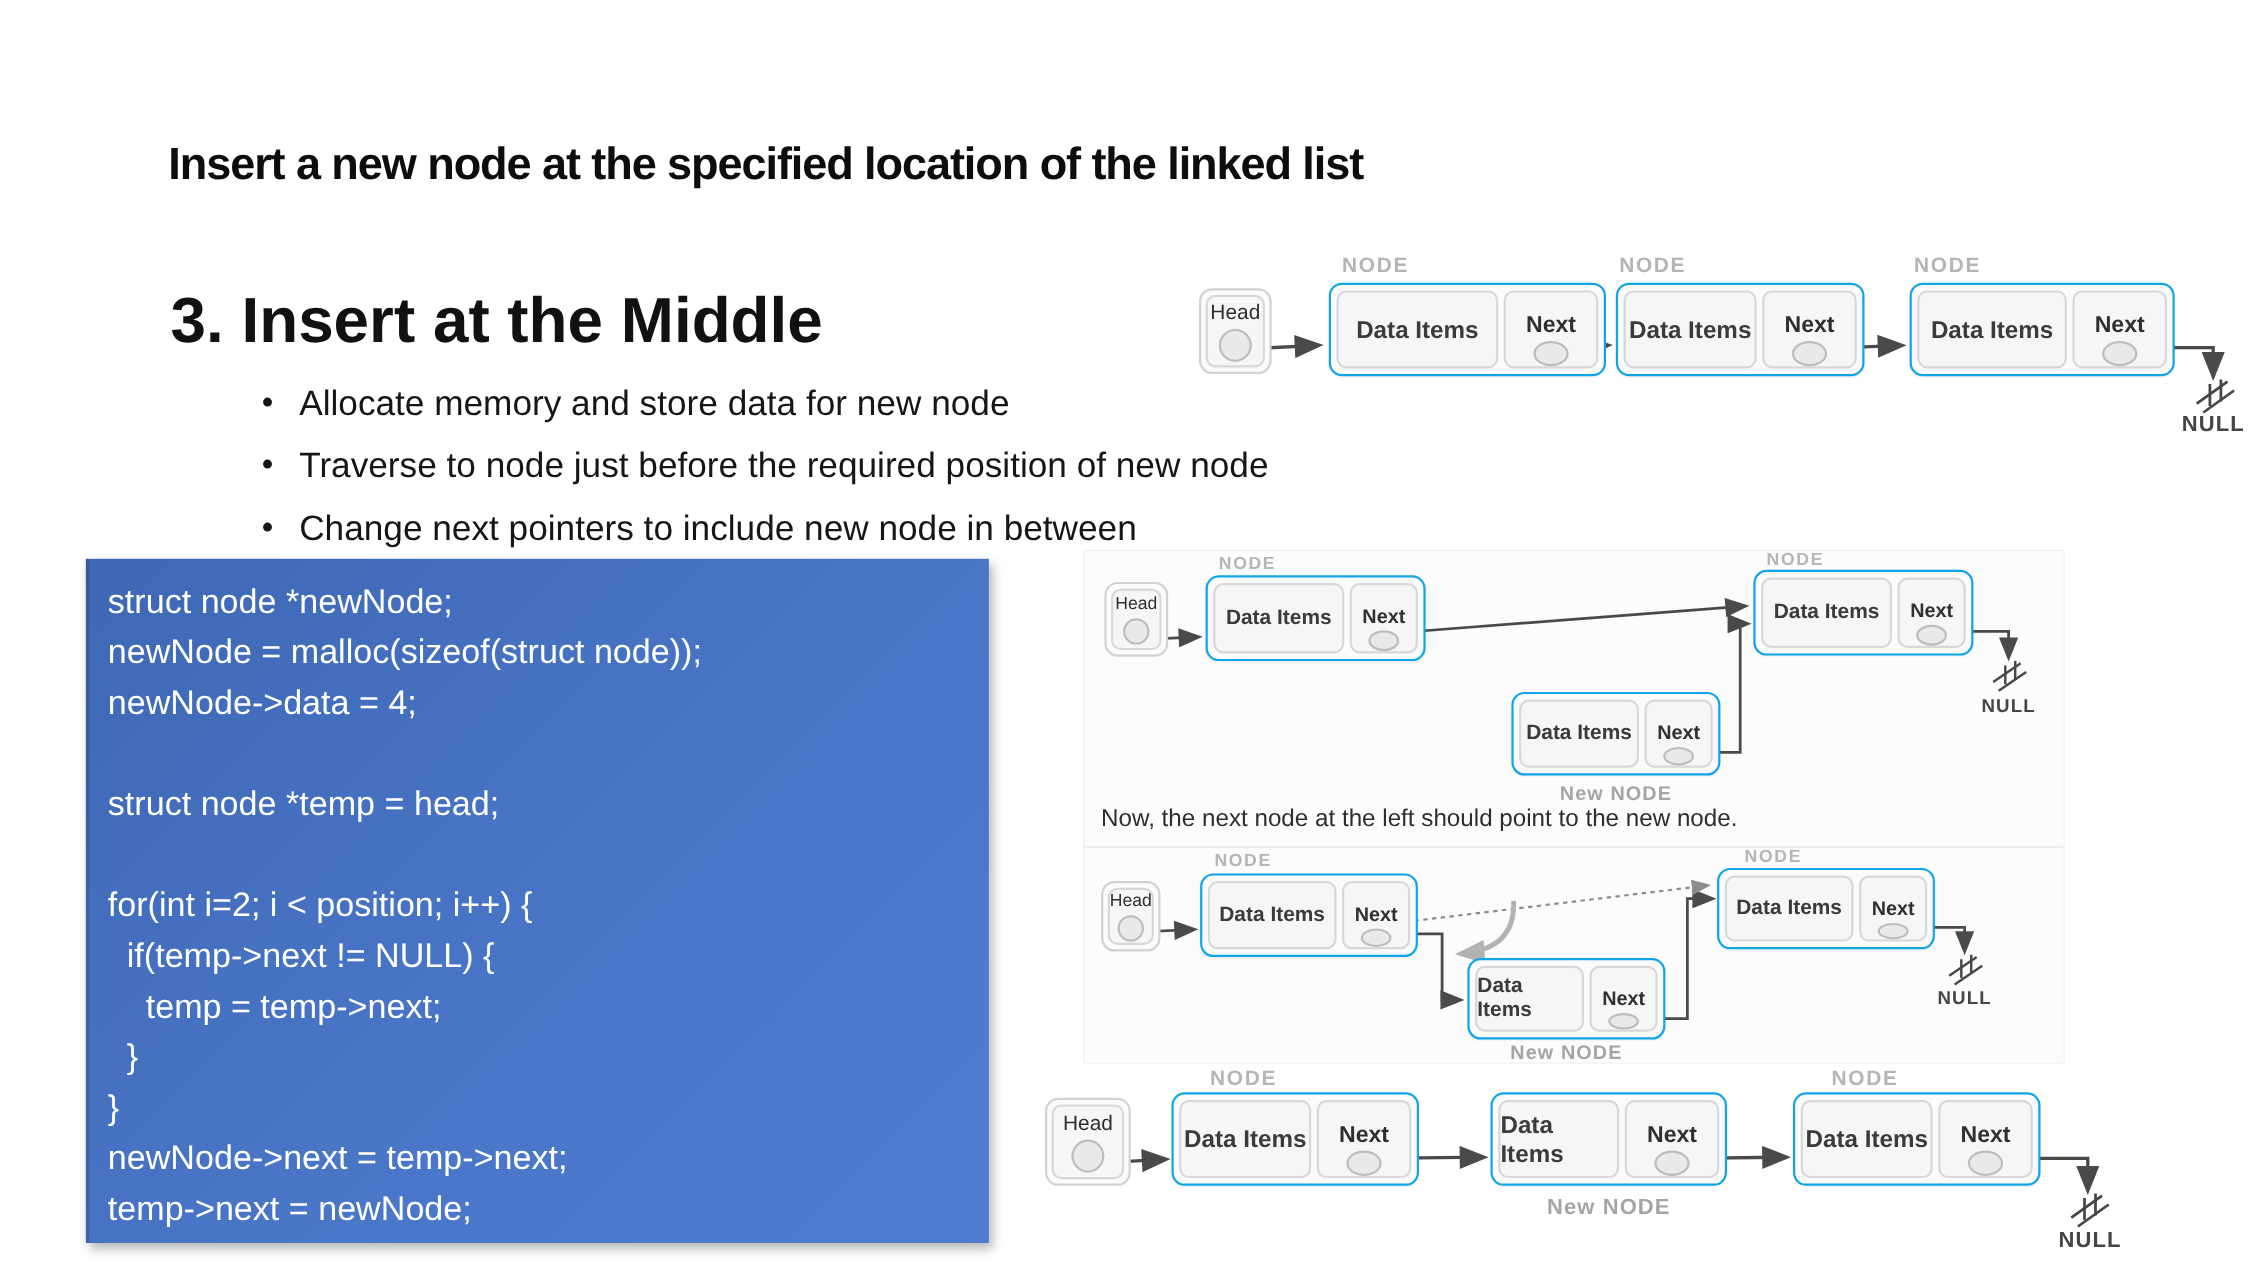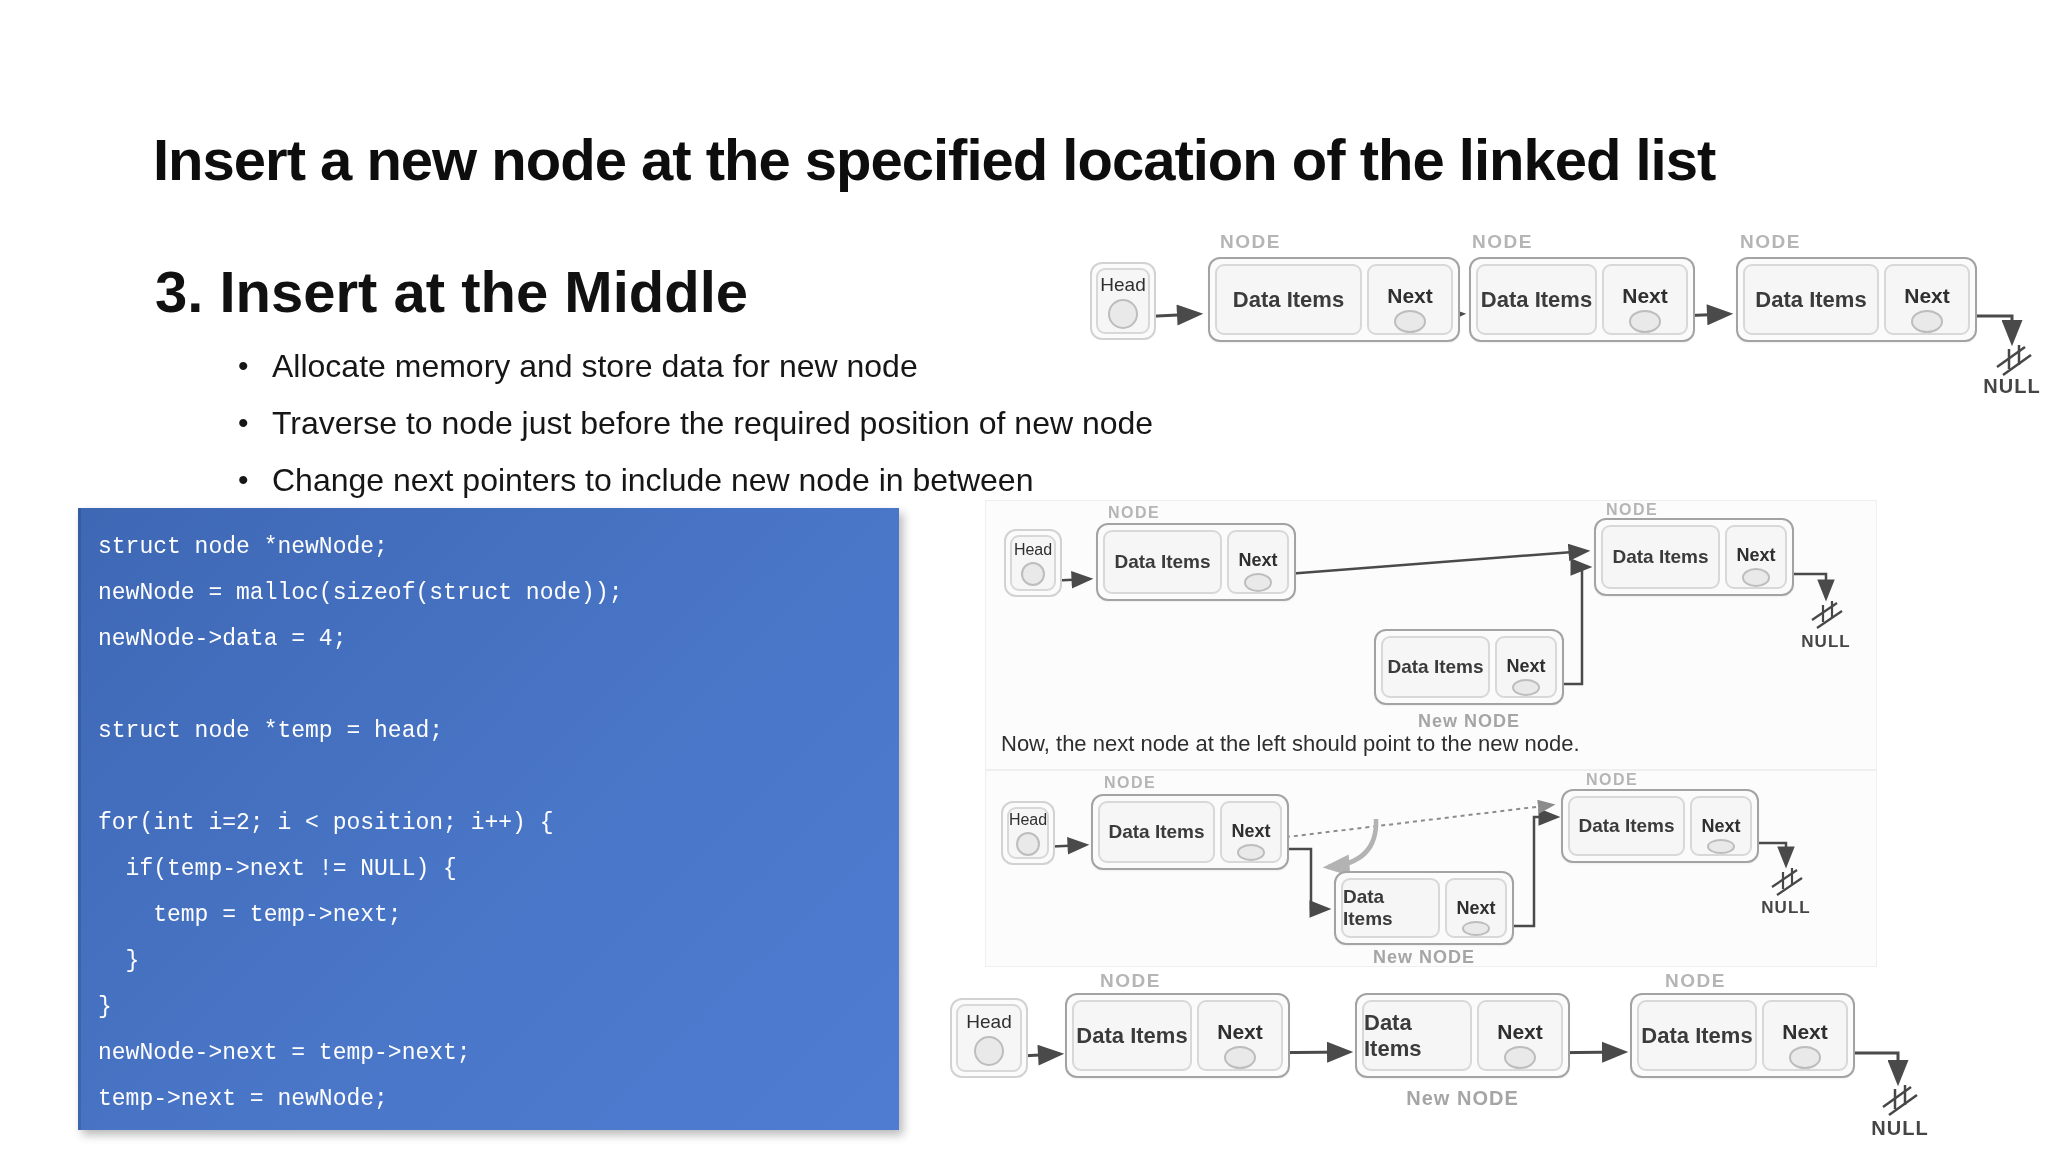--- a/index.html
+++ b/index.html
@@ -1,39 +1,39 @@
 <!DOCTYPE html>
 <html><head>
 <meta charset="utf-8">
 <style>
   html,body{margin:0;padding:0;background:#fff;}
   .slide{position:relative;width:2048px;height:1152px;background:#ffffff;overflow:hidden;
          font-family:"Liberation Sans", sans-serif;}
 
   
-  .title{position:absolute;left:153px;top:126px;width:1760px;font-size:58px;font-weight:600;
+  .title{position:absolute;left:153px;top:126px;width:1760px;font-size:41px;font-weight:600;
          color:#0d0d0d;letter-spacing:-1px;}
   .heading{position:absolute;left:155px;top:258px;font-size:58px;font-weight:700;color:#111;}
   .bullets{position:absolute;left:238px;top:344px;width:900px;}
   .bullet-row{display:flex;align-items:flex-start;height:57px;font-size:32px;color:#161616;}
   .bullet-dot{width:34px;flex:0 0 34px;font-size:30px;line-height:44px;}
   .bullet-text{line-height:44px;white-space:nowrap;}
 
   
   .codeblock{position:absolute;left:78px;top:508px;width:821px;height:622px;box-sizing:border-box;
              background:linear-gradient(135deg,#3e68b4 0%,#4a76c8 55%,#4f7cd1 100%);
              box-shadow:4px 5px 9px rgba(0,0,0,0.28), inset 3px 0 0 rgba(0,0,0,0.12);
              padding:16px 10px 0 20px;}
-  .cl{color:#ffffff;font-size:23px;line-height:46px;min-height:46px;white-space:pre;font-family:Liberation Mono, monospace;}
+  .cl{color:#ffffff;font-size:31px;line-height:46px;min-height:46px;white-space:pre;}
 
   
   .diagram{position:absolute;}
   .diagram svg{position:absolute;left:0;top:0;}
   .imgbg{background:#fcfcfc;border:1px solid #efefef;}
-  .lnode{position:absolute;background:#fbfbfb;border:2px solid #a3a3a3;border-radius:12px;
+  .lnode{position:absolute;background:#fbfbfb;border:2px solid #0ea5e9;border-radius:12px;
          padding:5px;display:flex;gap:5px;box-sizing:border-box;z-index:2;
          box-shadow:0 1px 2px rgba(0,0,0,0.05);}
   .ndata{flex:1;border:2px solid #d8d8d8;border-radius:9px;background:#f6f6f6;
          display:flex;align-items:center;justify-content:center;font-weight:bold;color:#3b3b3b;}
   .nnext{border:2px solid #d8d8d8;border-radius:9px;background:#f6f6f6;display:flex;
          flex-direction:column;align-items:center;justify-content:flex-start;
          padding-top:18px;font-weight:bold;color:#2f2f2f;box-sizing:border-box;}
   .ncircle{border-radius:50%;background:#e9e9e9;border:2px solid #bdbdbd;margin-top:2px;}
   .big .ndata{font-size:22px}
   .big .nnext{width:86px;font-size:21px}

